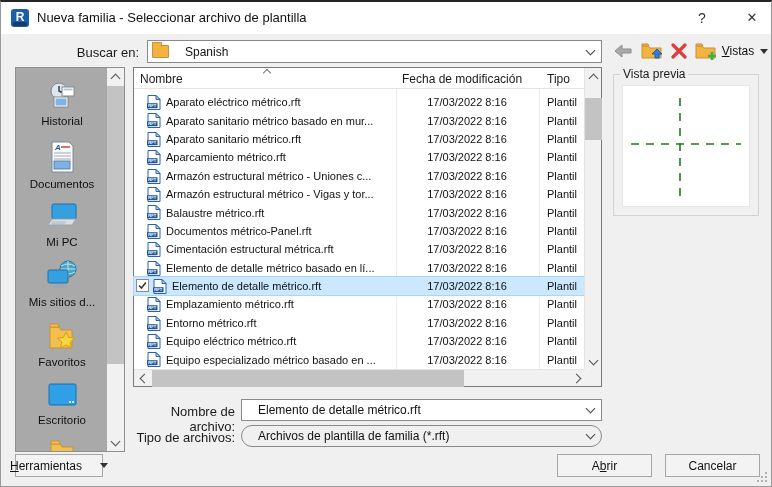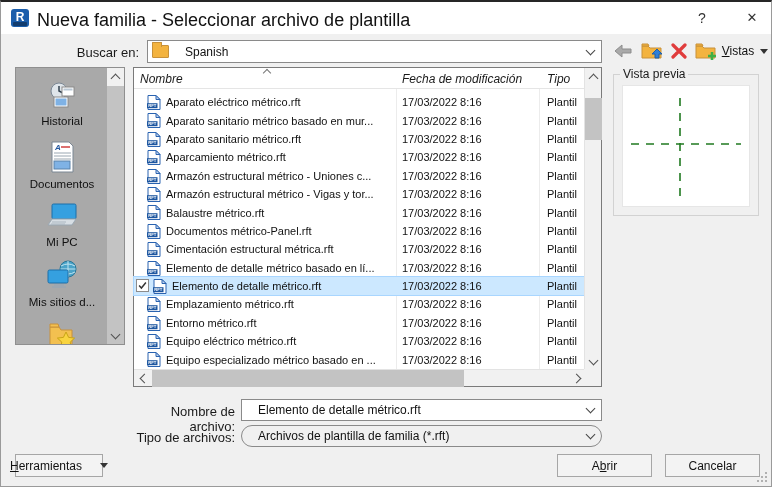--- a/index.html
+++ b/index.html
@@ -3,21 +3,21 @@
 <meta charset="utf-8">
 <style>
   * { margin:0; padding:0; box-sizing:border-box; }
   html,body { width:772px; height:487px; background:#d6d6d6; font-family:"Liberation Sans", sans-serif; }
   .window{ position:relative; width:772px; height:487px; background:#f0f0f0;
     border:1px solid #9a9a9a; border-top:2px solid #262626; overflow:hidden;}
   .titlebar{ position:absolute; left:0; top:0; width:100%; height:32px; background:#ffffff; }
   .app-icon{ position:absolute; left:10px; top:7px; width:18px; height:18px; border-radius:3px;
     background:#1a5dab; color:#fff; font-size:12px; font-weight:bold; text-align:center; line-height:16px; }
   .app-icon::after{content:""; position:absolute; left:2px; right:2px; bottom:1px; height:4px; background:#123c6e; border-radius:1px;}
-  .title-text{ position:absolute; left:36px; top:8px; font-size:18px; color:#111; }
+  .title-text{ position:absolute; left:36px; top:8px; font-size:13px; color:#111; }
   .tb-btn{ position:absolute; top:6px; width:22px; height:20px; text-align:center; font-size:14px; color:#333; cursor:pointer; line-height:20px;}
   .help-btn{ left:690px; }
   .close-btn{ left:740px; font-size:13px; }
 
   
   .lbl{ font-size:13px; color:#1a1a1a; }
   .lookin-label{ position:absolute; left:30px; top:43px; width:108px; text-align:right; }
   .combo{ position:absolute; background:#fff; border:1px solid #8a8a8a; display:flex; align-items:center; }
   .lookin-combo{ left:146px; top:38px; width:455px; height:23px; }
   .combo .val{ font-size:12px; color:#111; margin-left:16px; white-space:nowrap; overflow:hidden;}
@@ -29,48 +29,48 @@
 
   
   .toolbar{ position:absolute; left:608px; top:36px; width:160px; height:26px; }
   .tool{ position:absolute; top:0; height:26px; display:flex; align-items:center; justify-content:center; cursor:pointer;}
   .t-back{ left:2px; width:24px;} .t-up{ left:30px; width:26px;} .t-del{ left:58px; width:24px;}
   .t-new{ left:84px; width:26px;} .t-views{ left:112px; width:48px; font-size:12px; color:#111;}
   .views-arrow{ width:0; height:0; border-left:4px solid transparent; border-right:4px solid transparent; border-top:5px solid #333; margin-left:6px;}
   .accel{ text-decoration:underline; }
 
   
-  .sidebar{ position:absolute; left:14px; top:65px; width:110px; height:278px; background:#a9a9a9; border:1px solid #8f8f8f; overflow:hidden;}
+  .sidebar{ position:absolute; left:14px; top:65px; width:110px; height:385px; background:#a9a9a9; border:1px solid #8f8f8f; overflow:hidden;}
   .side-items{ position:absolute; left:0; top:0; width:92px; height:100%; }
   .side-item{ position:absolute; left:0; width:92px; text-align:center; cursor:pointer; }
   .side-item .icn{ display:block; margin:0 auto 4px auto; }
   .side-item .slabel{ font-size:11.5px; color:#101010; }
   .sb-scroll{ position:absolute; right:0; top:0; width:17px; height:100%; background:#f1f1f1; }
   .sb-thumb{ position:absolute; left:0; width:17px; background:#c3c3c3; cursor:pointer;}
   .arr{ position:absolute; left:0; width:17px; height:17px; cursor:pointer; }
   .arr::before{ content:""; position:absolute; left:5px; width:6px; height:6px; border-right:1.5px solid #505050; border-bottom:1.5px solid #505050;}
   .arr-up::before{ top:7px; transform:rotate(-135deg);} .arr-down::before{ top:4px; transform:rotate(45deg);}
   .arr-left::before{ left:7px; top:5px; transform:rotate(135deg);} .arr-right::before{ left:4px; top:5px; transform:rotate(-45deg);}
 
   
   .filelist{ position:absolute; left:132px; top:65px; width:469px; height:320px; background:#fff; border:1px solid #7a7a7a; }
-  .lheader{ position:absolute; left:0; top:0; width:452px; height:21px; background:#fff; border-bottom:1px solid #e5e5e5;font-style:italic; }
+  .lheader{ position:absolute; left:0; top:0; width:452px; height:21px; background:#fff; border-bottom:1px solid #e5e5e5; }
   .hcell{ position:absolute; top:0; height:21px; font-size:12px; color:#1a1a1a; display:flex; align-items:center; cursor:pointer; }
   .h-name{ left:6px; } .h-date{ left:268px; } .h-type{ left:413px; }
   .sortmark{ position:absolute; left:128px; top:-1px; width:10px; height:8px;}
   .sortmark::before{content:""; position:absolute; left:2px; top:3px; width:5px; height:5px; border-left:1.2px solid #777; border-top:1.2px solid #777; transform:rotate(45deg);}
   .vsep{ position:absolute; top:0; width:1px; height:302px; background:#ececec; }
   .vsep1{ left:262px;} .vsep2{ left:405px;}
   .rows{ position:absolute; left:0; top:25px; width:452px; }
   .row{ position:relative; height:18.4px; cursor:pointer; }
   .row.selected{ background:#cce8ff; outline:1px solid #a9d6ff; }
   .cell{ position:absolute; top:50%; transform:translateY(-50%); font-size:11px; color:#111; white-space:nowrap; overflow:hidden; }
   .cell-name{ left:32px; width:228px; }
   .row.selected .cell-name{ left:38px; width:222px;}
-  .cell-date{ left:268px; width:130px; }
+  .cell-date{ left:268px; width:130px;text-align:center; }
   .cell-type{ left:413px; width:37px; }
   .ficon{ position:absolute; left:13px; top:2px; }
   .row.selected .ficon{ left:19px; }
   .check{ display:none; position:absolute; left:2px; top:2.5px; width:13px; height:13px; background:#fff; border:1px solid #8c8c8c;}
   .row.selected .check{ display:block; }
   .vscroll{ position:absolute; right:0; top:0; width:17px; height:302px; background:#f1f1f1; border-left:1px solid #e3e3e3;}
   .v-thumb{ top:30px; height:42px; }
   .hscroll{ position:absolute; left:0; bottom:0; width:452px; height:17px; background:#f1f1f1; border-top:1px solid #e3e3e3;}
   .h-thumb{ position:absolute; top:0; left:18px; width:312px; height:17px; background:#c3c3c3; cursor:pointer;}
   .corner{ position:absolute; right:0; bottom:0; width:17px; height:17px; background:#f1f1f1;}

